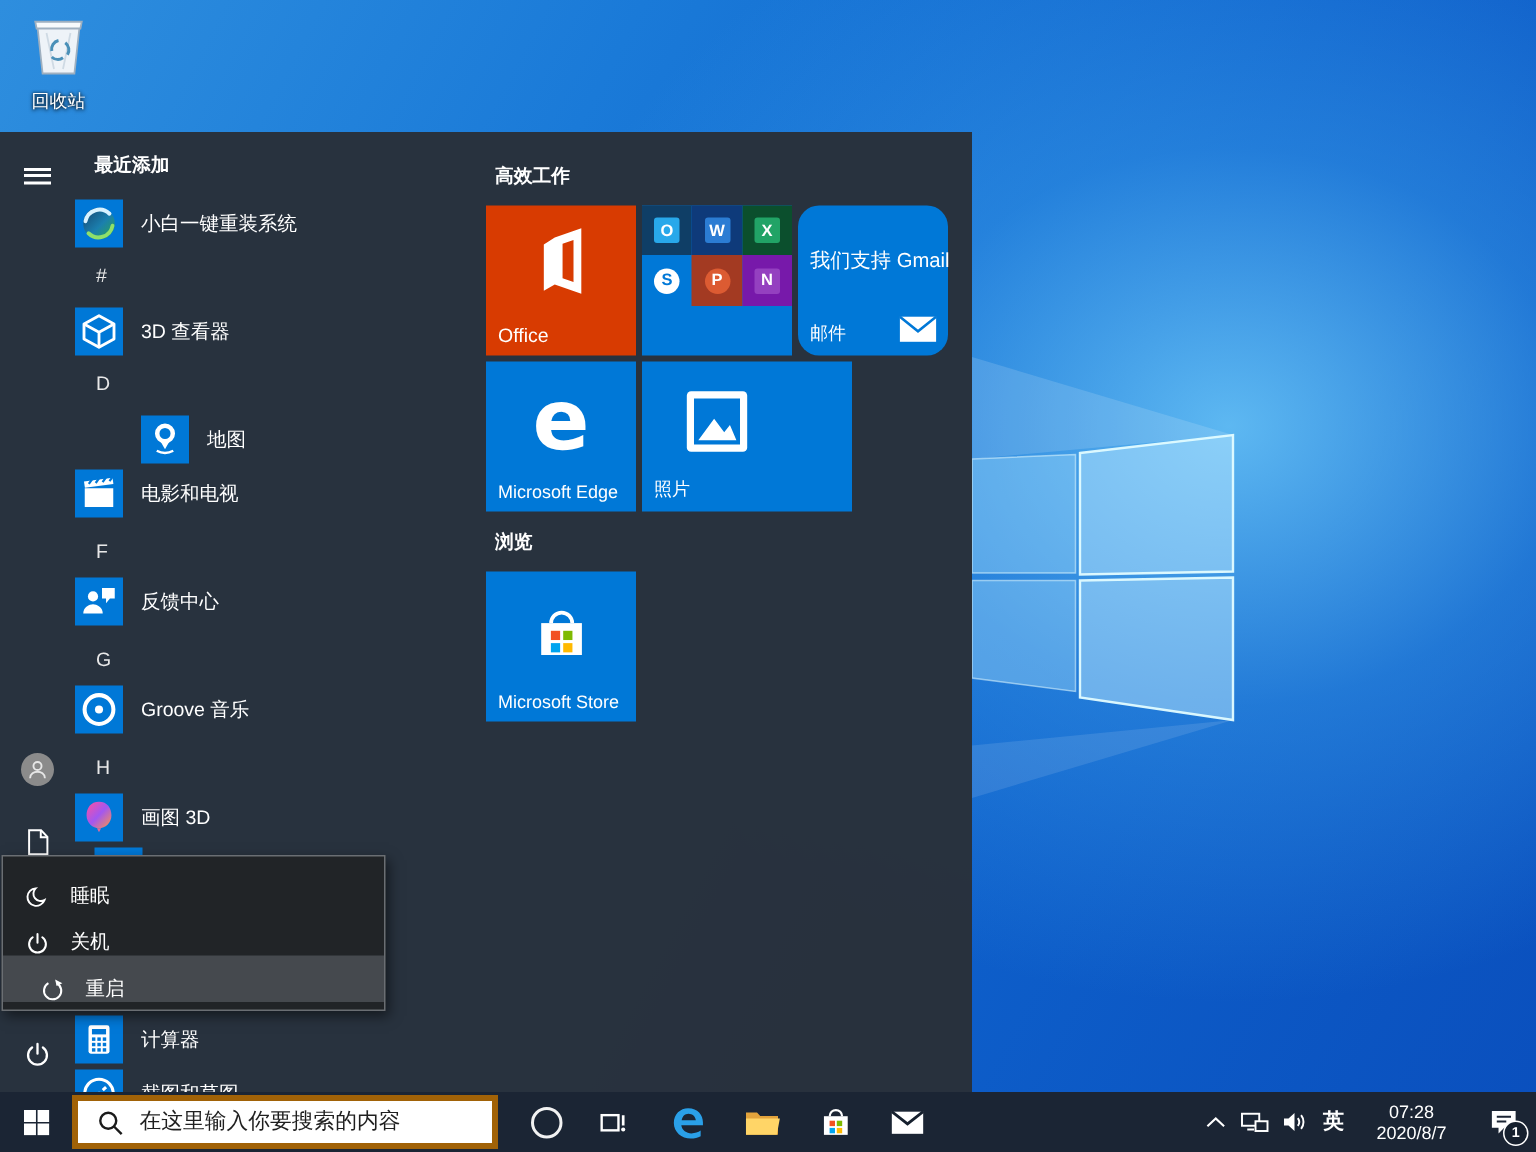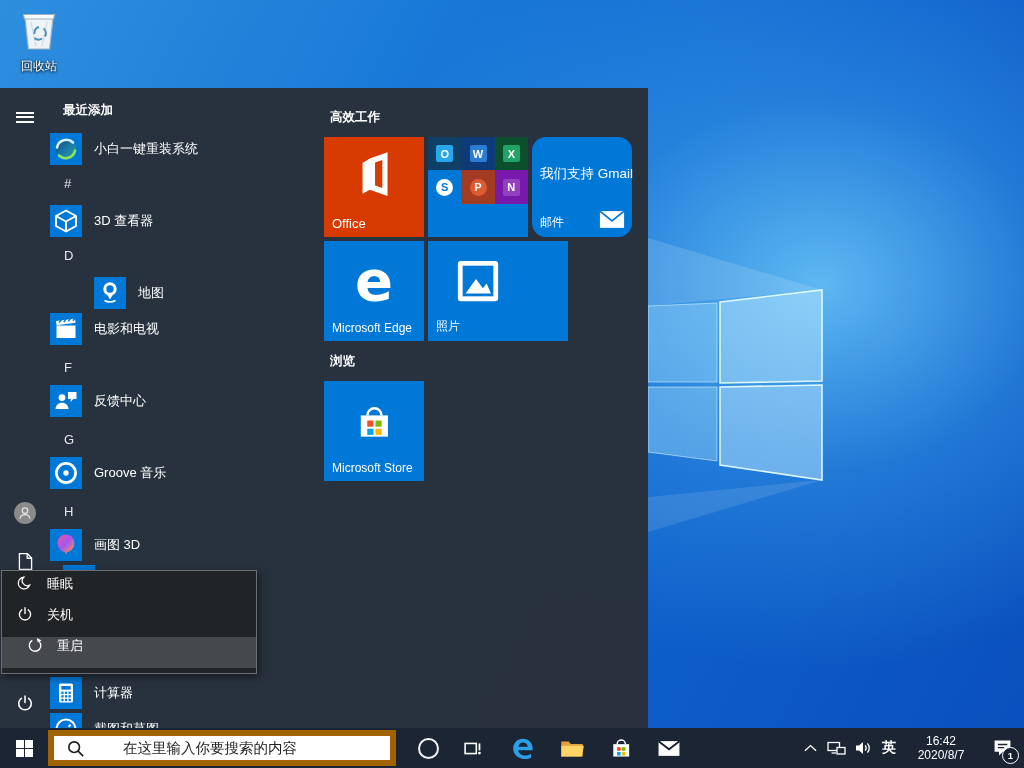--- a/index.html
+++ b/index.html
@@ -33,28 +33,28 @@
   .tile-office{background:#d83b01;}
   .minigrid{display:grid;grid-template-columns:33.4px 33.3px 33.3px;grid-template-rows:33.4px 33.3px;width:100px;}
   .mini{display:flex;align-items:center;justify-content:center;}
   .chip{width:17px;height:17px;border-radius:2px;display:flex;align-items:center;justify-content:center;
         color:#fff;font-size:11px;font-weight:bold;}
   .edge-e{position:absolute;left:0;right:0;top:12px;text-align:center;color:#fff;
           font-size:56px;font-weight:bold;font-family:"DejaVu Sans",sans-serif;line-height:1;}
   
   .flyout{position:absolute;left:1px;top:570px;width:256px;height:104px;z-index:20;
     background:#212427;border:1px solid #6a6e73;box-shadow:2px 3px 8px rgba(0,0,0,.5);padding-top:4px;box-sizing:border-box;}
-  .fly-item{height:31px;display:flex;align-items:flex-start;color:#fff;font-size:13px;cursor:pointer;}
+  .fly-item{height:31px;display:flex;align-items:flex-end;color:#fff;font-size:13px;cursor:pointer;}
   .fly-item .fic{width:16px;height:16px;margin:0 14px 0 15px;}
   .fly-item.hl{background:#45494e;padding-left:10px;}
   
   .taskbar{position:absolute;left:0;top:728px;width:1024px;height:40px;background:#1b2534;z-index:30;display:flex;align-items:center;}
   .tb-btn{width:44px;height:40px;display:flex;align-items:center;justify-content:center;flex:0 0 auto;cursor:pointer;}
-  .searchbox{position:relative;width:348px;height:36px;margin:0;background:#fff;border:6px solid #a16207;
-    display:flex;align-items:center;flex:0 0 auto;box-sizing:border-box;gap:28px;}
+  .searchbox{position:relative;width:284px;height:36px;margin:0;background:#fff;border:4px solid #a16207;
+    display:flex;align-items:center;flex:0 0 auto;box-sizing:border-box;}
   .searchbox input{border:none;outline:none;flex:1;font-size:14.5px;color:#1b1b1b;background:transparent;
     font-family:"Liberation Sans","DejaVu Sans",sans-serif;}
   .searchbox input::placeholder{color:#1f1f1f;opacity:1;}
   .cortana-ring{width:17px;height:17px;border:2.4px solid #f2f2f2;border-radius:50%;}
   .tray{margin-left:auto;display:flex;align-items:center;height:40px;}
   .tray-btn{height:40px;display:flex;align-items:center;justify-content:center;cursor:pointer;}
   .ime{color:#fff;font-size:14px;font-weight:bold;padding:0 6px;}
   .clock{color:#fff;font-size:12px;text-align:center;line-height:14px;padding:0 8px;width:62px;}
   .action-wrap{position:relative;width:44px;height:40px;display:flex;align-items:center;justify-content:center;}
   .badge{position:absolute;right:5px;bottom:4px;width:15px;height:15px;border-radius:50%;
@@ -505,21 +505,21 @@
       <div class="tray-btn" style="width:26px;">
         <svg width="17" height="14">
             <use href="#sym-volume"></use>
           </svg>
       </div>
       <div class="tray-btn">
         <span class="ime">英</span>
       </div>
       <div class="tray-btn">
         <div class="clock">
-          <div>16:42</div>
+          <div>07:28</div>
           <div>2020/8/7</div>
         </div>
       </div>
       <div class="action-wrap">
         <svg width="19" height="18">
             <use href="#sym-action"></use>
           </svg>
         <div class="badge">1</div>
       </div>
     </div>

